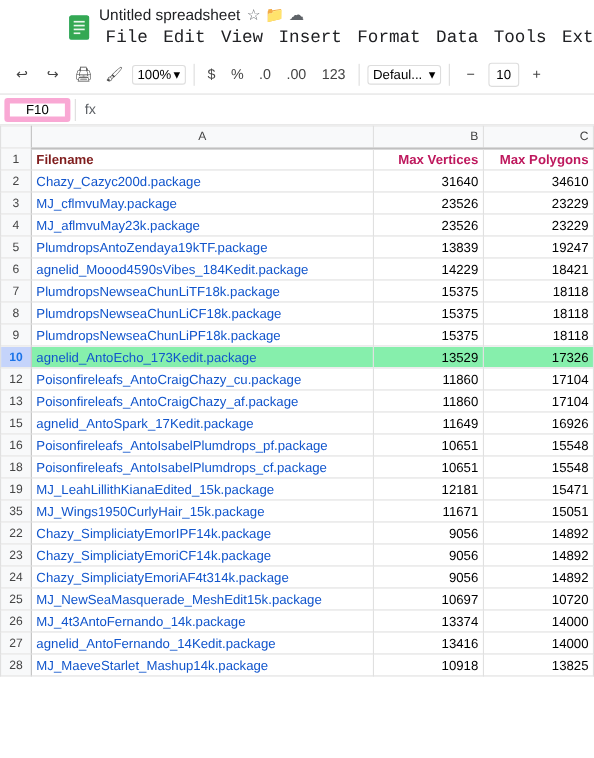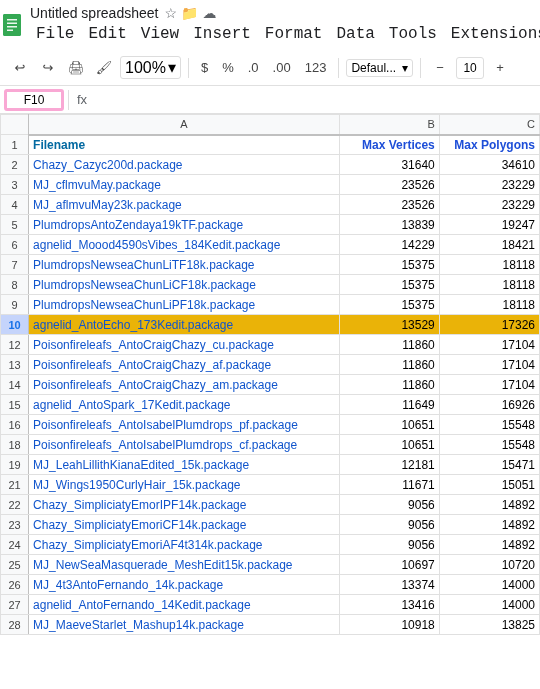--- a/index.html
+++ b/index.html
@@ -2,23 +2,24 @@
 <html><head>
   <meta charset="utf-8">
   <style>
     * { margin: 0; padding: 0; box-sizing: border-box; }
     body { font-family: Arial, sans-serif; font-size: 12px; background: #fff; width: 540px; height: 689px; overflow: hidden; }
 
     
     .title-bar {
       display: flex;
       align-items: center;
-      padding: 4px 0;
+      padding: 4px 20px;
       height: 50px;
       gap: 6px;
+      margin-left: 40px;
     }
     .app-icon {
       width: 24px;
       height: 24px;
       flex-shrink: 0;
     }
     .title-section {
       display: flex;
       flex-direction: column;
       flex: 1;
@@ -76,21 +77,21 @@
       font-size: 13px;
       border: none;
       background: none;
     }
     .zoom-select {
       display: flex;
       align-items: center;
       border: 1px solid #ddd;
       border-radius: 3px;
       padding: 1px 4px;
-      font-size: 16px;
+      font-size: 12px;
       cursor: pointer;
       gap: 2px;
     }
     .toolbar-divider {
       width: 1px;
       height: 20px;
       background: #ddd;
       margin: 0 3px;
     }
     .format-btn {
@@ -128,21 +129,21 @@
       display: flex;
       align-items: center;
       height: 28px;
       border-bottom: 1px solid #e0e0e0;
       padding: 0 4px;
       gap: 4px;
     }
     .cell-ref {
       width: 60px;
       height: 22px;
-      border: 3px solid #f9a8d4;
+      border: 5px solid #f9a8d4;
       border-radius: 3px;
       text-align: center;
       font-size: 12px;
       padding: 0 4px;
     }
     .formula-divider {
       width: 1px;
       height: 20px;
       background: #ddd;
     }
@@ -188,30 +189,30 @@
     
     .col-header {
       background: #f8f9fa;
       color: #444;
       text-align: center;
       font-weight: normal;
       font-size: 11px;
       border-bottom: 2px solid #c0c0c0;
     }
     
-    .selected-row td { background: #eab308; }
+    .selected-row td { background: #86efac; }
     .selected-row .row-num { background: #c5d4fb; font-weight: bold; color: #1a73e8; }
 
     .col-a { width: 310px; }
     .col-b { width: 100px; text-align: right; }
     .col-c { width: 100px; text-align: right; }
 
     td.col-a { color: #1155cc; }
-    td.col-a.header { color: #0369a1; font-weight: bold; }
-    td.col-b.header, td.col-c.header { color: #1d4ed8; font-weight: bold; text-align: right; }
+    td.col-a.header { color: #7f1d1d; font-weight: bold; }
+    td.col-b.header, td.col-c.header { color: #be185d; font-weight: bold; text-align: right; }
 
     .corner-cell {
       background: #f8f9fa;
       width: 28px;
     }
   </style>
 </head>
 <body>
 
 <div class="title-bar">
@@ -357,26 +358,20 @@
           <td class="col-b">11860</td>
           <td class="col-c">17104</td>
         </tr>
         <tr>
           <td class="row-num">13</td>
           <td class="col-a">Poisonfireleafs_AntoCraigChazy_af.package</td>
           <td class="col-b">11860</td>
           <td class="col-c">17104</td>
         </tr>
         <tr>
-          <td class="row-num">14</td>
-          <td class="col-a">Poisonfireleafs_AntoCraigChazy_am.package</td>
-          <td class="col-b">11860</td>
-          <td class="col-c">17104</td>
-        </tr>
-        <tr>
           <td class="row-num">15</td>
           <td class="col-a">agnelid_AntoSpark_17Kedit.package</td>
           <td class="col-b">11649</td>
           <td class="col-c">16926</td>
         </tr>
         <tr>
           <td class="row-num">16</td>
           <td class="col-a">Poisonfireleafs_AntoIsabelPlumdrops_pf.package</td>
           <td class="col-b">10651</td>
           <td class="col-c">15548</td>
@@ -387,21 +382,21 @@
           <td class="col-b">10651</td>
           <td class="col-c">15548</td>
         </tr>
         <tr>
           <td class="row-num">19</td>
           <td class="col-a">MJ_LeahLillithKianaEdited_15k.package</td>
           <td class="col-b">12181</td>
           <td class="col-c">15471</td>
         </tr>
         <tr>
-          <td class="row-num">21</td>
+          <td class="row-num">35</td>
           <td class="col-a">MJ_Wings1950CurlyHair_15k.package</td>
           <td class="col-b">11671</td>
           <td class="col-c">15051</td>
         </tr>
         <tr>
           <td class="row-num">22</td>
           <td class="col-a">Chazy_SimpliciatyEmorIPF14k.package</td>
           <td class="col-b">9056</td>
           <td class="col-c">14892</td>
         </tr>

